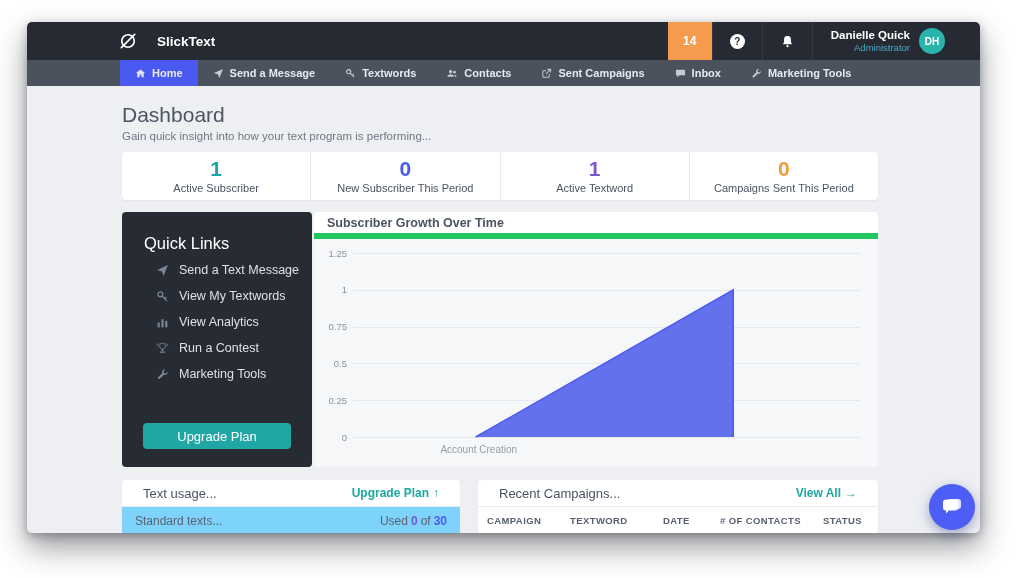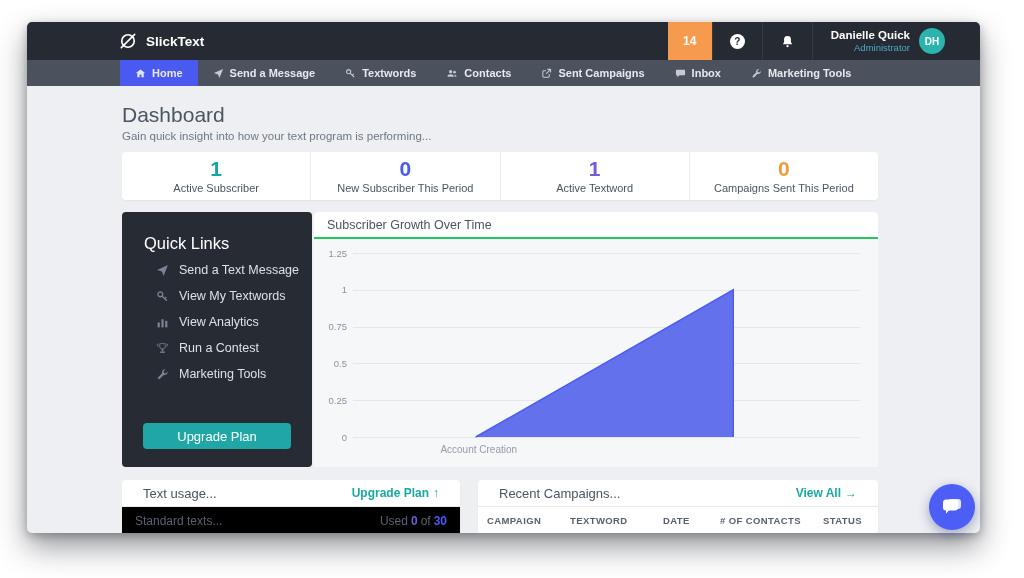--- a/index.html
+++ b/index.html
@@ -6,21 +6,21 @@
   html,body { width:1024px; height:578px; background:#ffffff; overflow:hidden;
               font-family:"Liberation Sans", sans-serif; }
 
   
   .window { position:absolute; left:27px; top:22px; width:953px; height:511px;
             background:#edeff3; border-radius:5px; overflow:hidden;
             box-shadow:0 14px 30px rgba(25,28,38,.45), 0 3px 10px rgba(0,0,0,.25); }
 
   
   .topbar { height:38px; background:#262a33; display:flex; align-items:stretch; }
-  .brand { margin-left:91px; display:flex; align-items:center; gap:8px; }
+  .brand { margin-left:91px; display:flex; align-items:center; gap:19px; }
   .brand-name { color:#fff; font-size:13.5px; font-weight:bold; }
   .topbar-right { margin-left:auto; display:flex; align-items:stretch; }
   .badge-cell { width:44px; background:#f69b4d; display:flex; align-items:center;
                 justify-content:center; color:#fff; font-size:12px; font-weight:bold; }
   .icon-cell { width:50px; border-left:1px solid rgba(255,255,255,.08);
                display:flex; align-items:center; justify-content:center; color:#fff; }
   .help-circle { width:15px; height:15px; border-radius:50%; background:#fff; color:#262a33;
                  font-size:10px; font-weight:bold; display:flex; align-items:center; justify-content:center; }
   .user-cell { border-left:1px solid rgba(255,255,255,.08); display:flex; align-items:center;
                padding:0 35px 0 18px; gap:9px; }
@@ -59,39 +59,39 @@
   .ql-title { font-size:16.5px; font-weight:500; margin-left:22px; }
   .ql-items { margin-top:10px; display:flex; flex-direction:column; gap:12px; }
   .ql-item { display:flex; align-items:center; gap:10px; margin-left:33px;
              font-size:12.5px; color:#dde1e7; cursor:pointer; }
   .ql-icon { color:#7b8494; display:inline-flex; width:14px; justify-content:center; }
   .ql-button { margin:auto 21px 0; height:26px; background:#20a7a5; border:none; border-radius:4px;
                color:#fff; font-size:13px; font-family:inherit; cursor:pointer; }
 
   
   .chart-panel { flex:1; background:#fff; border-radius:4px; display:flex; flex-direction:column; }
-  .chart-header { height:27px; border-bottom:2px solid #22c55e; display:flex; align-items:center;
-                  padding-left:13px; font-size:12.5px; color:#4a5462; }
+  .chart-header { height:27px; border-bottom:6px solid #22c55e; display:flex; align-items:center;
+                  padding-left:13px; font-size:12.5px; color:#4a5462;font-weight:bold; }
   .chart-plot { flex:1; position:relative; background:#f6f7f9; border-radius:0 0 4px 4px; }
   .gridline { position:absolute; height:1px; background:#e4e7ec; }
   .ytick { position:absolute; left:0; width:33px; text-align:right; font-size:9.5px; color:#8a92a0; }
   .xtick { position:absolute; transform:translateX(-50%); font-size:10px; color:#959ca8; white-space:nowrap; }
 
   
   .bottom-row { margin-top:13px; display:flex; gap:18px; }
   .panel { background:#fff; border-radius:4px; box-shadow:0 1px 2px rgba(0,0,0,.05); }
   .usage-panel { width:338px; }
   .campaigns-panel { flex:1; }
   .panel-header { display:flex; justify-content:space-between; align-items:center;
                   padding:0 21px; height:27px; border-bottom:1px solid #e9ebef;
                   font-size:13px; color:#4a5462; }
   .panel-link { font-size:12px; font-weight:bold; color:#1ba8a0; text-decoration:none;
                 display:flex; align-items:center; gap:4px; cursor:pointer; }
   .usage-row { display:flex; justify-content:space-between; align-items:center;
-               padding:0 13px; height:27px; font-size:12px; color:#5a6270; background:#000000; }
+               padding:0 13px; height:27px; font-size:12px; color:#5a6270; background:#7dd3fc; }
   .used-num { font-weight:bold; color:#6c5dd3; margin:0 3px; }
   .used-total { font-weight:bold; color:#4a5bf0; margin-left:3px; }
   .table-head { display:grid; grid-template-columns:83px 93px 57px 103px auto;
                 align-items:center; padding:0 9px; height:26px;
                 font-size:9.5px; font-weight:bold; color:#566070; letter-spacing:.4px; }
 
   
   .chat-widget { position:absolute; left:929px; top:484px; width:46px; height:46px; border-radius:50%;
                  background:#4c5ef5; display:flex; align-items:center; justify-content:center;
                  box-shadow:0 4px 12px rgba(40,50,120,.4); cursor:pointer; z-index:10; }

